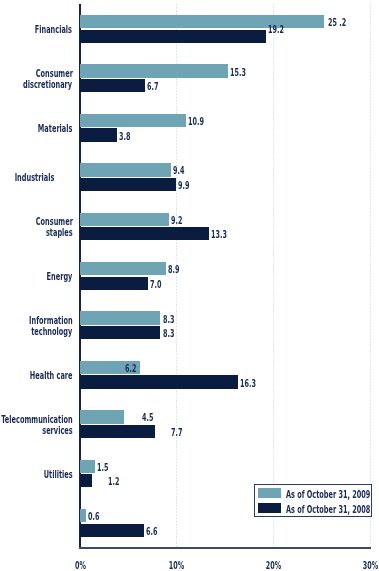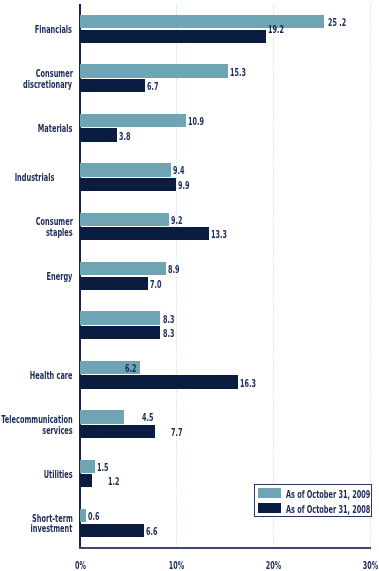--- a/index.html
+++ b/index.html
@@ -86,20 +86,24 @@
 <div class="vlab" style="left:171.35px;top:215.85px"><span class="cond" style="font-size:9.80px">9.2</span></div>
 <div class="bar b" style="left:80.00px;top:227.10px;width:128.88px;height:13.40px"></div>
 <div class="vlab" style="left:211.08px;top:230.35px"><span class="cond" style="font-size:9.80px">13.3</span></div>
 <div class="cat" style="right:306.60px;top:271.94px">
 <div class="catline" style="height:10.85px"><span class="cond" style="font-size:10.00px">Energy</span></div>
 </div>
 <div class="bar a" style="left:80.00px;top:262.00px;width:86.24px;height:13.40px"></div>
 <div class="vlab" style="left:168.44px;top:265.25px"><span class="cond" style="font-size:9.80px">8.9</span></div>
 <div class="bar b" style="left:80.00px;top:276.50px;width:67.83px;height:13.40px"></div>
 <div class="vlab" style="left:150.03px;top:279.75px"><span class="cond" style="font-size:9.80px">7.0</span></div>
+<div class="cat" style="right:306.60px;top:315.91px">
+<div class="catline" style="height:10.85px"><span class="cond" style="font-size:10.00px">Information</span></div>
+<div class="catline" style="height:10.85px"><span class="cond" style="font-size:10.00px">technology</span></div>
+</div>
 <div class="bar a" style="left:80.00px;top:311.40px;width:80.43px;height:13.40px"></div>
 <div class="vlab" style="left:162.63px;top:314.65px"><span class="cond" style="font-size:9.80px">8.3</span></div>
 <div class="bar b" style="left:80.00px;top:325.90px;width:80.43px;height:13.40px"></div>
 <div class="vlab" style="left:162.63px;top:329.15px"><span class="cond" style="font-size:9.80px">8.3</span></div>
 <div class="cat" style="right:306.60px;top:370.74px">
 <div class="catline" style="height:10.85px"><span class="cond" style="font-size:10.00px">Health care</span></div>
 </div>
 <div class="bar a" style="left:80.00px;top:360.80px;width:60.08px;height:13.40px"></div>
 <div class="vlab" style="left:125px;top:364.05px"><span class="cond" style="font-size:9.80px">6.2</span></div>
 <div class="bar b" style="left:80.00px;top:375.30px;width:157.95px;height:13.40px"></div>
@@ -112,24 +116,20 @@
 <div class="vlab" style="left:142px;top:413.45px"><span class="cond" style="font-size:9.80px">4.5</span></div>
 <div class="bar b" style="left:80.00px;top:424.70px;width:74.61px;height:13.40px"></div>
 <div class="vlab" style="left:171px;top:427.95px"><span class="cond" style="font-size:9.80px">7.7</span></div>
 <div class="cat" style="right:306.60px;top:469.54px">
 <div class="catline" style="height:10.85px"><span class="cond" style="font-size:10.00px">Utilities</span></div>
 </div>
 <div class="bar a" style="left:80.00px;top:459.60px;width:14.54px;height:13.40px"></div>
 <div class="vlab" style="left:96.73px;top:462.85px"><span class="cond" style="font-size:9.80px">1.5</span></div>
 <div class="bar b" style="left:80.00px;top:474.10px;width:11.63px;height:13.40px"></div>
 <div class="vlab" style="left:108px;top:477.35px"><span class="cond" style="font-size:9.80px">1.2</span></div>
-<div class="cat" style="right:306.60px;top:513.51px">
-<div class="catline" style="height:10.85px"><span class="cond" style="font-size:10.00px">Short-term</span></div>
-<div class="catline" style="height:10.85px"><span class="cond" style="font-size:10.00px">investment</span></div>
-</div>
 <div class="bar a" style="left:80.00px;top:509.00px;width:5.81px;height:13.40px"></div>
 <div class="vlab" style="left:88.01px;top:512.25px"><span class="cond" style="font-size:9.80px">0.6</span></div>
 <div class="bar b" style="left:80.00px;top:523.50px;width:63.95px;height:13.40px"></div>
 <div class="vlab" style="left:146.15px;top:526.75px"><span class="cond" style="font-size:9.80px">6.6</span></div>
 <div class="tick" style="left:60.00px;top:561.17px;width:40px"><span class="cond" style="font-size:9.80px">0%</span></div>
 <div class="tick" style="left:156.90px;top:561.17px;width:40px"><span class="cond" style="font-size:9.80px">10%</span></div>
 <div class="tick" style="left:253.80px;top:561.17px;width:40px"><span class="cond" style="font-size:9.80px">20%</span></div>
 <div class="tick" style="left:350.70px;top:561.17px;width:40px"><span class="cond" style="font-size:9.80px">30%</span></div>
 <div id="legend" style="left:253.90px;top:483.90px;width:118.00px;height:33.40px"></div>
 <div class="swatch a" style="left:257.80px;top:488.00px;width:23.10px;height:9.90px"></div>

